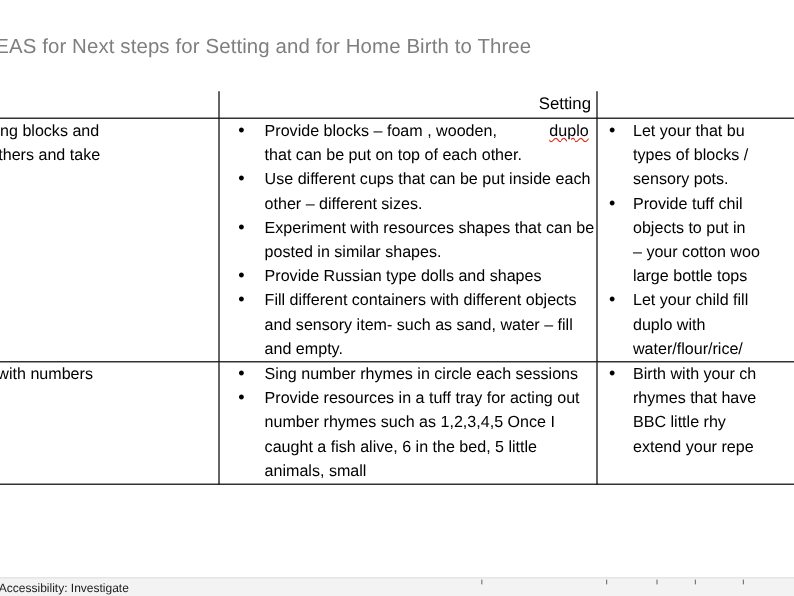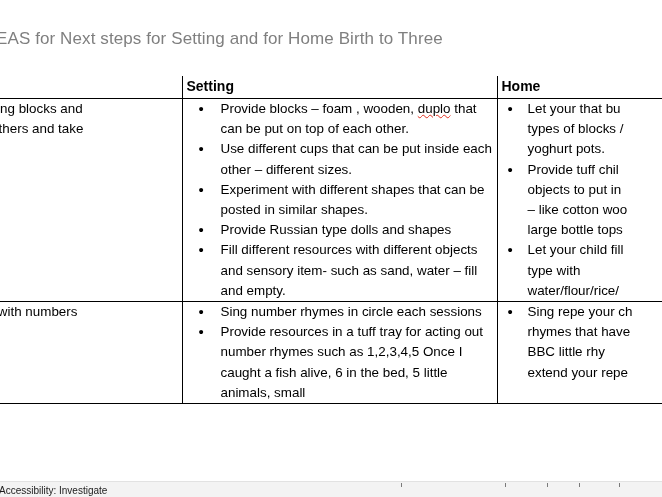--- a/index.html
+++ b/index.html
@@ -44,22 +44,22 @@
     vertical-align:top;
     padding:0;
   }
   
   col.c-left   { width:240px; }
   col.c-mid    { width:315px; }
   col.c-right  { width:225px; }
 
   
   tr.hdr th {
-    text-align:left;
-    font-weight:bold;
+    text-align:right;
+    font-weight:normal;
     font-size:14px;
     line-height:19px;
     height:21px;
     padding:1px 4px 2px 4px;
     border-top:none;
   }
   tr.hdr th.blank { border-left:none; }
 
   
   td.cell { padding:4px 6px 6px 6px; }
@@ -92,20 +92,21 @@
   .link-underline {
     text-decoration-color:#2f5fd0;
     text-decoration-thickness:1.4px;
     text-underline-offset:2px;
     margin-top:25px;
   }
   .spell-error {
     text-decoration:underline wavy #e03020;
     text-decoration-thickness:1px;
     text-underline-offset:1px;
+    margin-left:40px;
   }
 
   
   .statusbar {
     position:absolute;
     left:0; bottom:0;
     width:662px; height:16px;
     background:#f3f3f3;
     border-top:1px solid #e2e2e2;
     overflow:hidden;
@@ -154,42 +155,42 @@
             <div class="para">
               <p>like stacking blocks and</p>
               <p>s inside others and take</p>
             </div>
           </td>
 
           <td class="cell">
             <ul class="bul">
               <li><span>Provide blocks – </span><span class="link-underline">foam ,</span><span> wooden, </span><span class="spell-error">duplo</span><span> that can be put on top of each other.</span></li>
               <li>Use different cups that can be put inside each other – different sizes.</li>
-              <li>Experiment with different shapes that can be posted in similar shapes.</li>
+              <li>Experiment with resources shapes that can be posted in similar shapes.</li>
               <li>Provide Russian type dolls and shapes</li>
-              <li>Fill different resources with different objects and sensory item- such as sand, water – fill and empty.</li>
+              <li>Fill different containers with different objects and sensory item- such as sand, water – fill and empty.</li>
             </ul>
           </td>
 
           <td class="cell">
             <ul class="bul tight">
               <li>
                 <span>Let your that bu</span><br>
                 <span>types of blocks /</span><br>
-                <span>yoghurt pots.</span>
+                <span>sensory pots.</span>
               </li>
               <li>
                 <span>Provide tuff chil</span><br>
                 <span>objects to put in</span><br>
-                <span>– like cotton woo</span><br>
+                <span>– your cotton woo</span><br>
                 <span>large bottle tops</span>
               </li>
               <li>
                 <span>Let your child fill</span><br>
-                <span>type with</span><br>
+                <span>duplo with</span><br>
                 <span>water/flour/rice/</span>
               </li>
             </ul>
           </td>
         </tr>
 
         <tr>
           <td class="cell left-col">
             <div class="para">
               <p>r rhymes with numbers</p>
@@ -199,21 +200,21 @@
           <td class="cell">
             <ul class="bul">
               <li>Sing number rhymes in circle each sessions</li>
               <li>Provide resources in a tuff tray for acting out number rhymes such as 1,2,3,4,5 Once I caught a fish alive, 6 in the bed, 5 little animals, small</li>
             </ul>
           </td>
 
           <td class="cell">
             <ul class="bul tight">
               <li>
-                <span>Sing repe your ch</span><br>
+                <span>Birth with your ch</span><br>
                 <span>rhymes that have</span><br>
                 <span>BBC little rhy</span><br>
                 <span>extend your repe</span>
               </li>
             </ul>
           </td>
         </tr>
 
       </tbody>
     </table>

